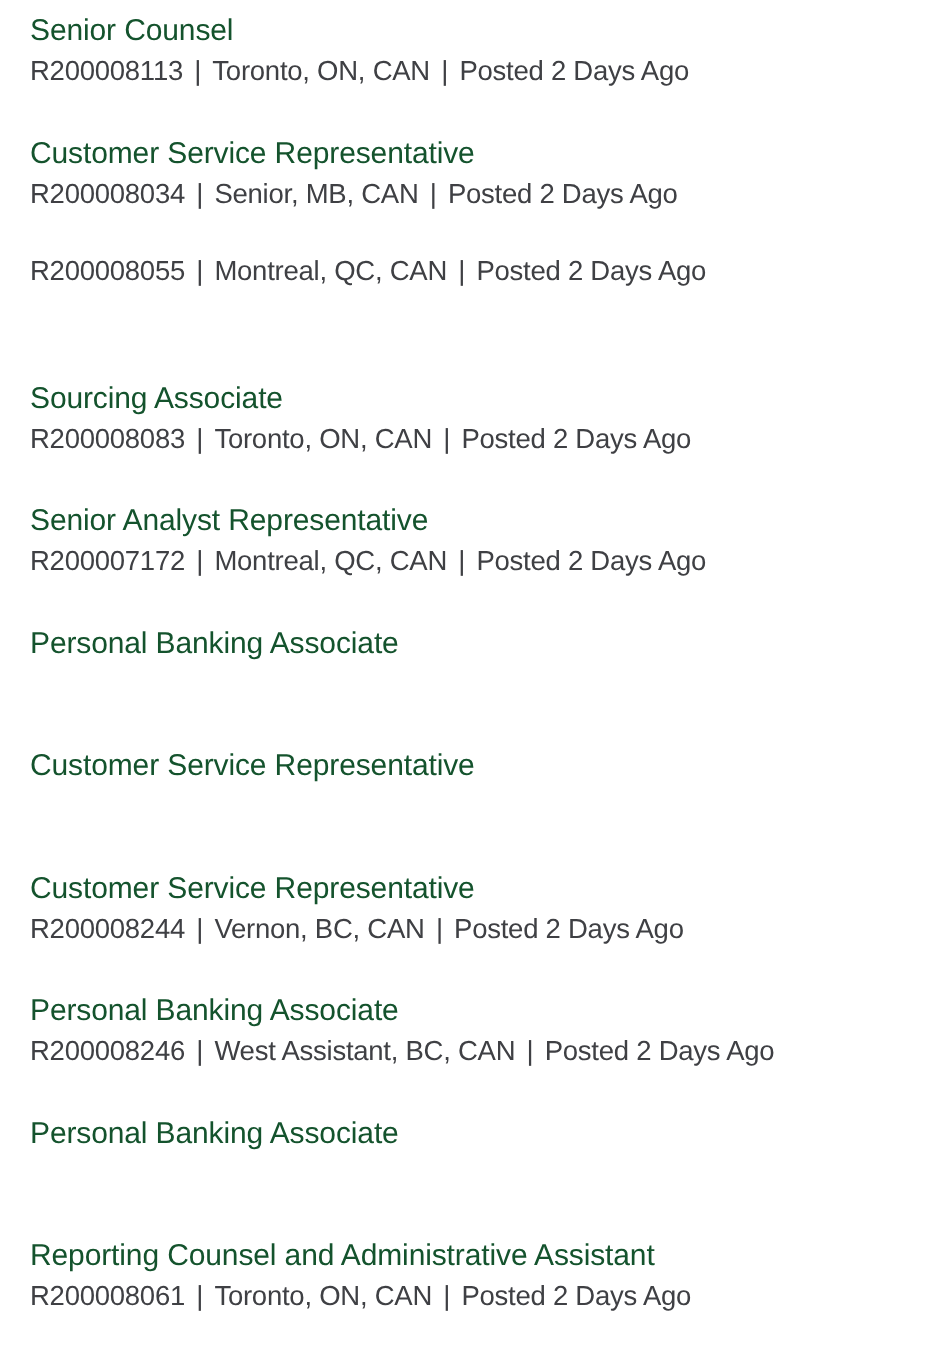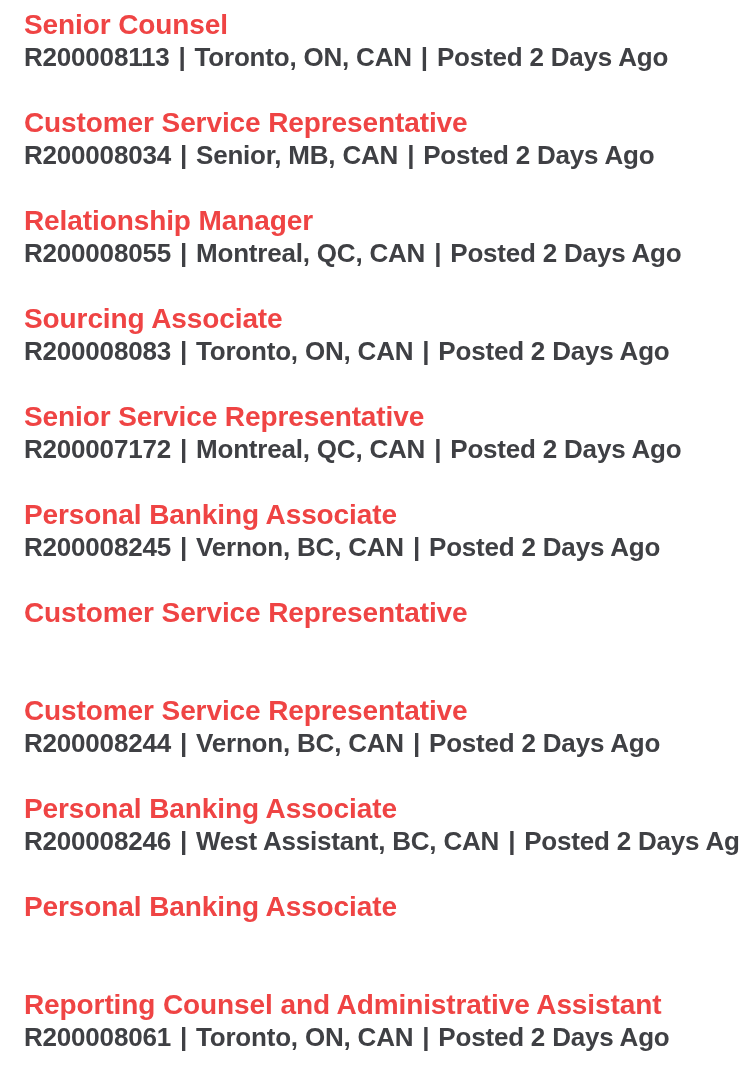--- a/index.html
+++ b/index.html
@@ -24,35 +24,35 @@
 
   .job-card {
     height: 98px;
     box-sizing: border-box;
     padding: 0;
     margin: 0;
   }
 
   .job-title {
     display: block;
-    color: #ef4444;
-    font-size: 28px;
-    font-weight: 700;
+    color: #14532d;
+    font-size: 24px;
+    font-weight: 400;
     line-height: 30px;
     letter-spacing: -0.1px;
     text-decoration: none;
     white-space: nowrap;
     padding-top: 6px;
   }
 
   .job-meta {
     display: block;
     color: #3f4044;
-    font-size: 26px;
-    font-weight: 700;
+    font-size: 22px;
+    font-weight: 400;
     line-height: 30px;
     letter-spacing: -0.2px;
     white-space: nowrap;
     padding-top: 2px;
   }
 
   .job-meta .req-id,
   .job-meta .job-location,
   .job-meta .job-posted {
     display: inline;
@@ -74,42 +74,38 @@
       <span class="req-id">R200008113</span><span class="sep">|</span><span class="job-location">Toronto, ON, CAN</span><span class="sep">|</span><span class="job-posted">Posted 2 Days Ago</span>
     </div>
   </div>
     <div class="job-card">
     <a class="job-title" href="#">Customer Service Representative</a>
     <div class="job-meta">
       <span class="req-id">R200008034</span><span class="sep">|</span><span class="job-location">Senior, MB, CAN</span><span class="sep">|</span><span class="job-posted">Posted 2 Days Ago</span>
     </div>
   </div>
     <div class="job-card">
-    <a class="job-title" href="#">Relationship Manager</a>
     <div class="job-meta">
       <span class="req-id">R200008055</span><span class="sep">|</span><span class="job-location">Montreal, QC, CAN</span><span class="sep">|</span><span class="job-posted">Posted 2 Days Ago</span>
     </div>
   </div>
     <div class="job-card">
     <a class="job-title" href="#">Sourcing Associate</a>
     <div class="job-meta">
       <span class="req-id">R200008083</span><span class="sep">|</span><span class="job-location">Toronto, ON, CAN</span><span class="sep">|</span><span class="job-posted">Posted 2 Days Ago</span>
     </div>
   </div>
     <div class="job-card">
-    <a class="job-title" href="#">Senior Service Representative</a>
+    <a class="job-title" href="#">Senior Analyst Representative</a>
     <div class="job-meta">
       <span class="req-id">R200007172</span><span class="sep">|</span><span class="job-location">Montreal, QC, CAN</span><span class="sep">|</span><span class="job-posted">Posted 2 Days Ago</span>
     </div>
   </div>
     <div class="job-card">
     <a class="job-title" href="#">Personal Banking Associate</a>
-    <div class="job-meta">
-      <span class="req-id">R200008245</span><span class="sep">|</span><span class="job-location">Vernon, BC, CAN</span><span class="sep">|</span><span class="job-posted">Posted 2 Days Ago</span>
-    </div>
   </div>
     <div class="job-card">
     <a class="job-title" href="#">Customer Service Representative</a>
   </div>
     <div class="job-card">
     <a class="job-title" href="#">Customer Service Representative</a>
     <div class="job-meta">
       <span class="req-id">R200008244</span><span class="sep">|</span><span class="job-location">Vernon, BC, CAN</span><span class="sep">|</span><span class="job-posted">Posted 2 Days Ago</span>
     </div>
   </div>

